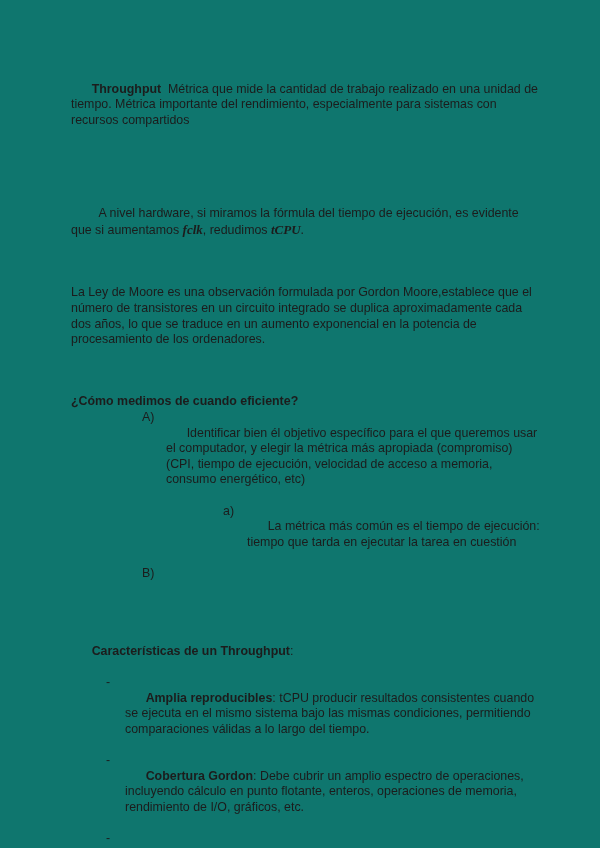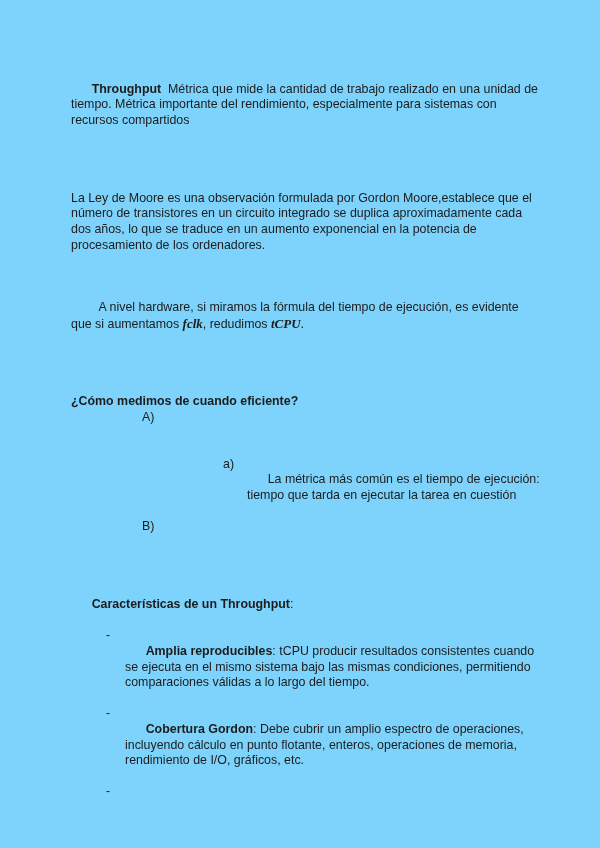--- a/index.html
+++ b/index.html
@@ -4,21 +4,21 @@
 <style>
   html, body {
     margin: 0;
     padding: 0;
     background: #ffffff;
   }
   .page {
     position: relative;
     width: 600px;
     height: 848px;
-    background: #7dd3fc;
+    background: #0f766e;
     overflow: hidden;
     font-family: "Liberation Sans", sans-serif;
     font-size: 12.4px;
     line-height: 15.6px;
     color: #1c1c1c;
   }
   .content {
     position: absolute;
     left: 71px;
     top: 66px;
@@ -67,30 +67,30 @@
 <body>
 
 <div class="page">
   <div class="content">
 
     <div class="para gap-after">
       <span class="bold">Throughput</span><span>  Métrica que mide la cantidad de trabajo realizado en una unidad de tiempo. Métrica importante del rendimiento, especialmente para sistemas con recursos compartidos</span>
     </div>
 
     <div class="para gap-after">
-      <div class="para">La Ley de Moore es una observación formulada por Gordon Moore,establece que el número de transistores en un circuito integrado se duplica aproximadamente cada dos años, lo que se traduce en un aumento exponencial en la potencia de procesamiento de los ordenadores.</div>
       <div class="para">
         <span>A nivel hardware, si miramos la fórmula del tiempo de ejecución, es evidente que si aumentamos </span><span class="formula">fclk</span><span>, redudimos </span><span class="formula">tCPU</span><span>.</span>
       </div>
+      <div class="para">La Ley de Moore es una observación formulada por Gordon Moore,establece que el número de transistores en un circuito integrado se duplica aproximadamente cada dos años, lo que se traduce en un aumento exponencial en la potencia de procesamiento de los ordenadores.</div>
     </div>
 
     <div class="heading">¿Cómo medimos de cuando eficiente?</div>
 
     <div class="li li-level1">
-      <span class="marker">A)</span>
+      <span class="marker">A)</span><span>Identificar bien él objetivo específico para el que queremos usar el computador, y elegir la métrica más apropiada (compromiso) (CPI, tiempo de ejecución, velocidad de acceso a memoria, consumo energético, etc)</span>
     </div>
 
     <div class="li li-level2">
       <span class="marker">a)</span><span>La métrica más común es el tiempo de ejecución: tiempo que tarda en ejecutar la tarea en cuestión</span>
     </div>
 
     <div class="li li-level1 gap-after">
       <span class="marker">B)</span>
     </div>
 

